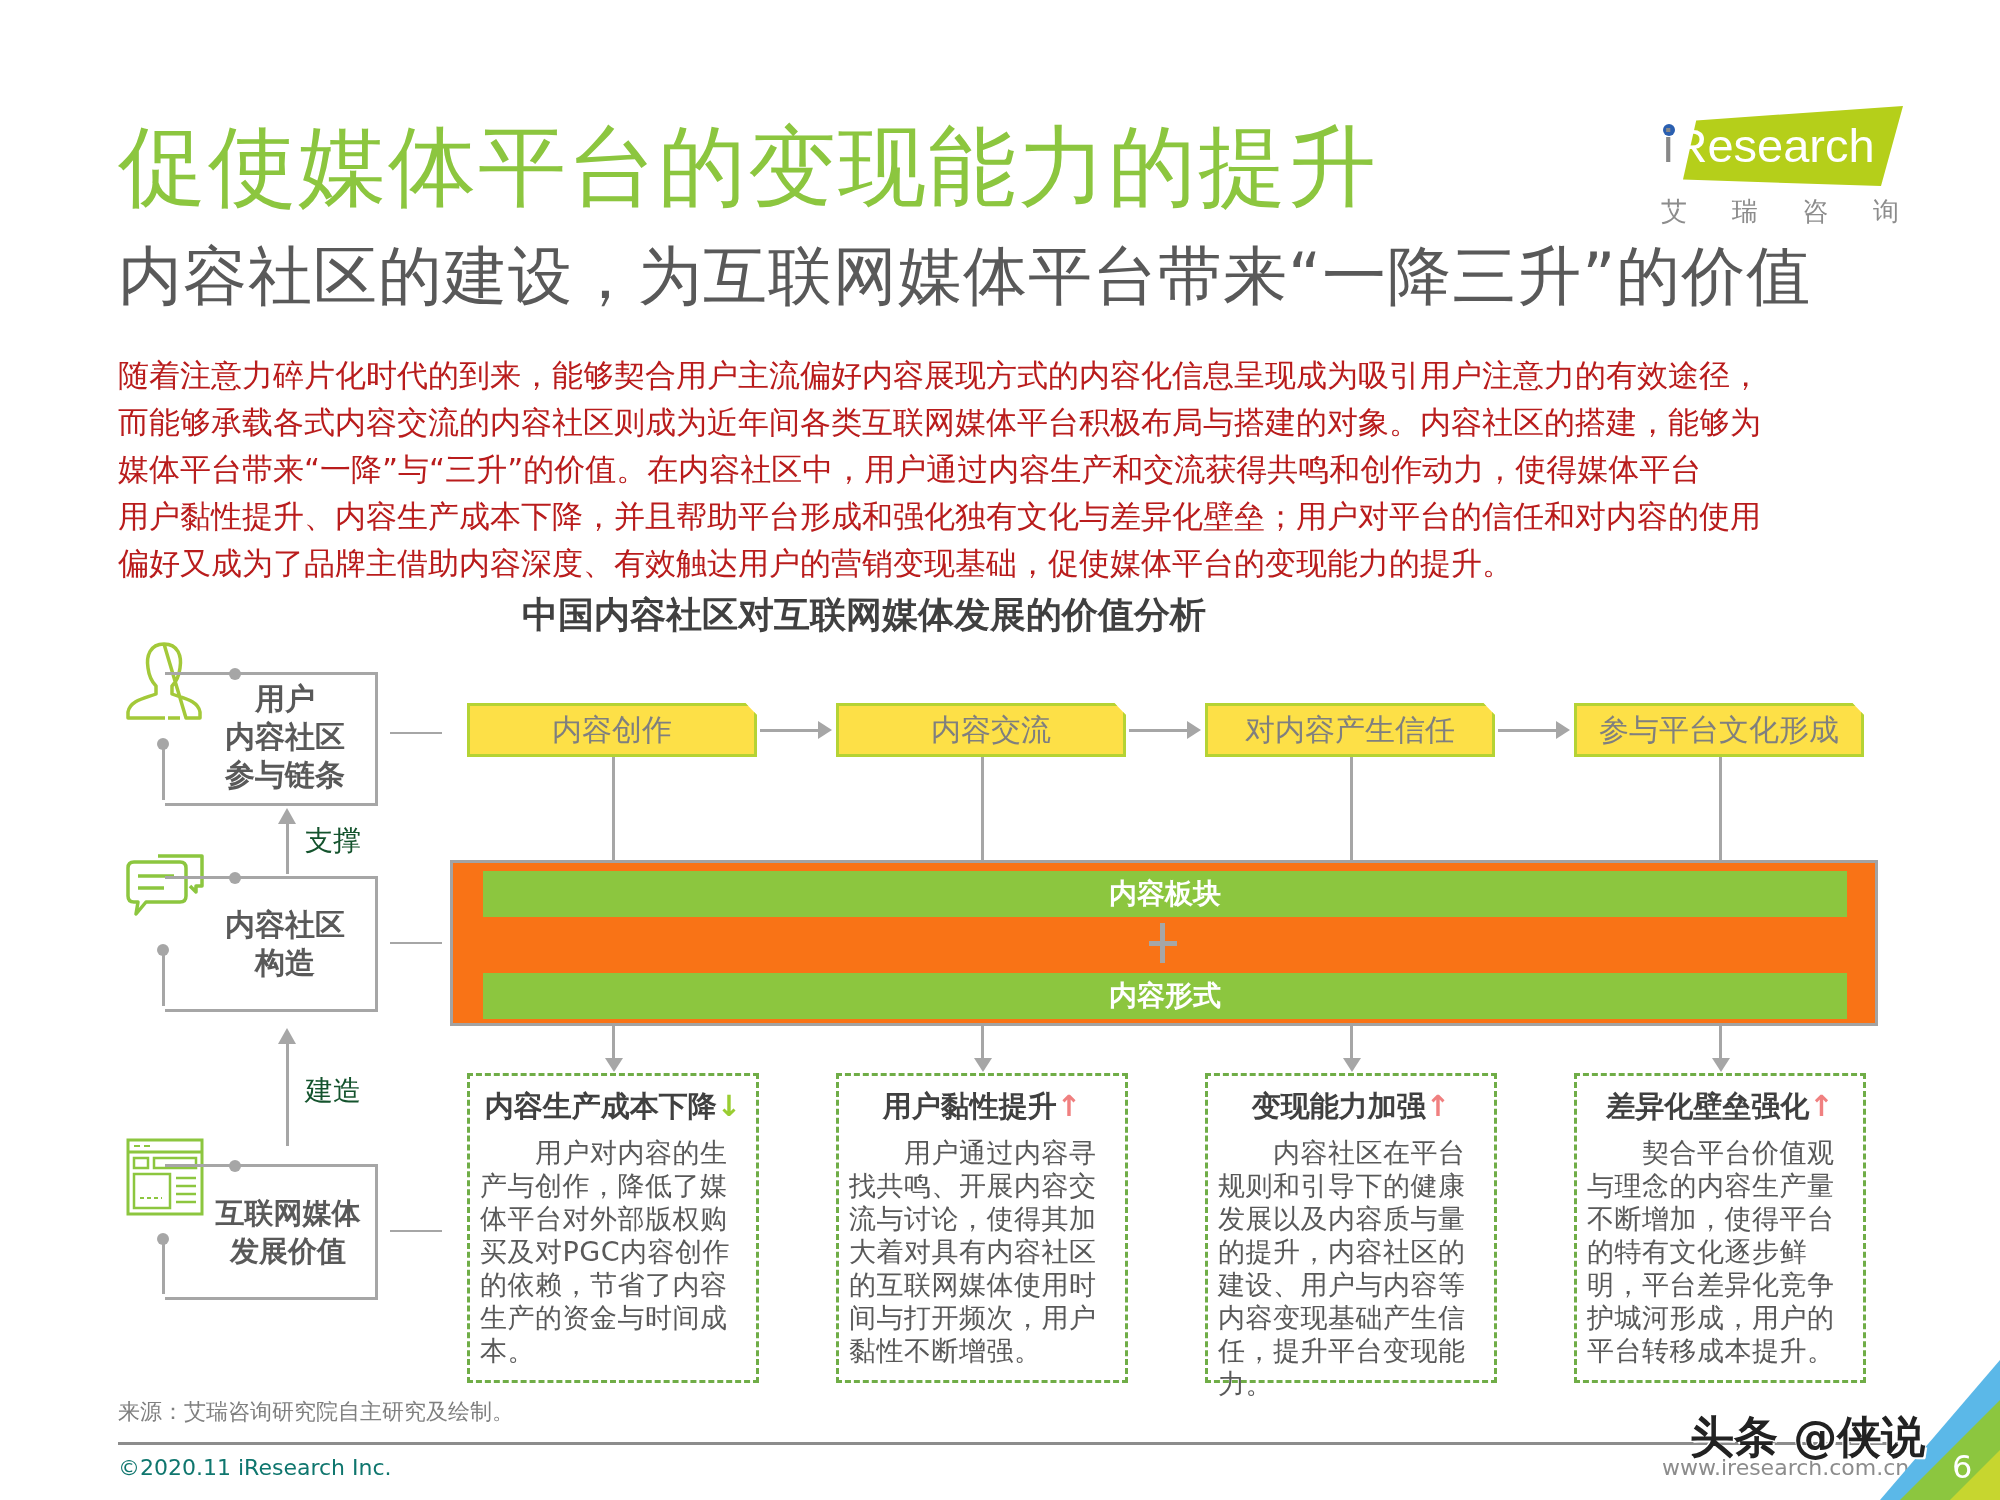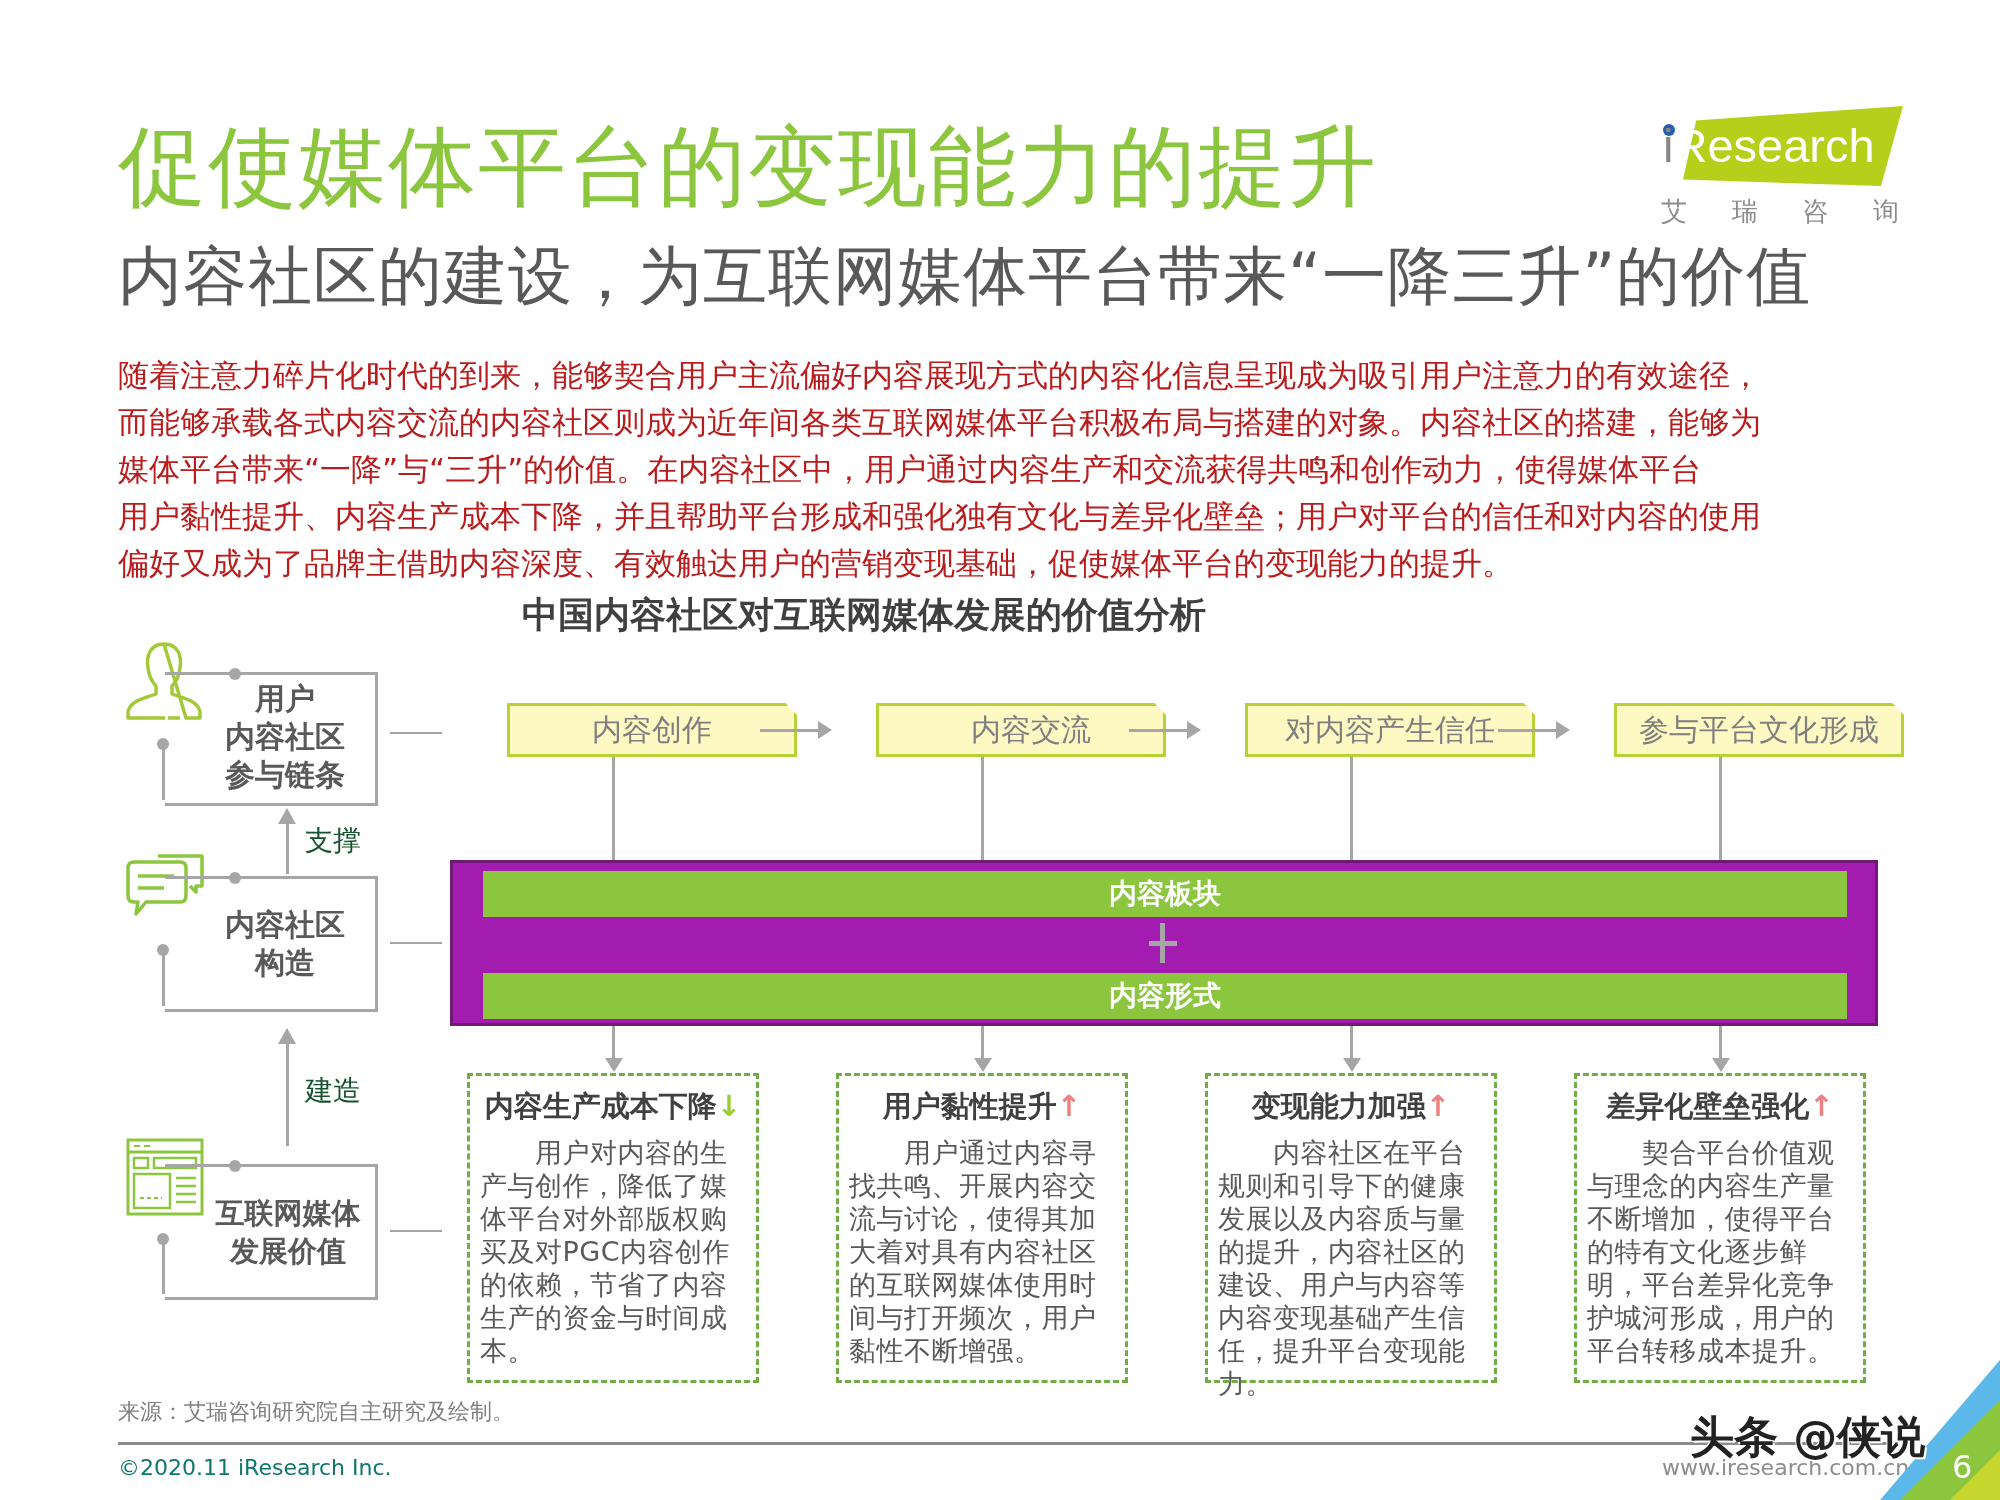--- a/index.html
+++ b/index.html
@@ -20,28 +20,28 @@
   .chart-title { left:0; width:1728px; top:592px; text-align:center; font-size:36px; font-weight:bold; color:#404040; line-height:46px; box-sizing:border-box; }
 
   
   .left-box { border:3px solid #a6a6a6; border-left:none; background:transparent; }
   .left-label { font-weight:bold; font-size:30px; color:#595959; text-align:center; line-height:38px; }
   .dot { width:12px; height:12px; border-radius:50%; background:#a6a6a6; }
   .gline { background:#a6a6a6; }
   .small-label { font-size:28px; color:#14532d; }
 
   
-  .flow-box { width:290px; height:54px; border:3px solid #b5d334; box-sizing:border-box; background:#fef9c3;
+  .flow-box { width:290px; height:54px; border:3px solid #b5d334; box-sizing:border-box; background:#fde047;
               display:flex; align-items:center; justify-content:center; font-size:30px; color:#7f7f7f;
-              clip-path:polygon(0 0, 96% 0, 100% 22%, 100% 100%, 0 100%);margin-left:40px; }
+              clip-path:polygon(0 0, 96% 0, 100% 22%, 100% 100%, 0 100%); }
   .flow-box::after { content:""; }
   .arrow-h { height:3px; background:#a6a6a6; }
   .arrow-h-head { width:0; height:0; border-top:9px solid transparent; border-bottom:9px solid transparent; border-left:14px solid #a6a6a6; }
 
-  .frame { left:450px; top:860px; width:1428px; height:166px; border:3px solid #701a75; box-sizing:border-box; background:#a21caf; }
+  .frame { left:450px; top:860px; width:1428px; height:166px; border:3px solid #a3a3a3; box-sizing:border-box; background:#f97316; }
   .bar { position:absolute; left:30px; width:1364px; height:46px; background:#8cc63f; color:#fff; font-weight:bold; font-size:28px;
          display:flex; align-items:center; justify-content:center; }
   .plus-v { position:absolute; left:707px; top:60px; width:5px; height:40px; background:#a6a6a6; }
   .plus-h { position:absolute; left:696px; top:78px; width:28px; height:5px; background:#a6a6a6; }
 
   .vline { width:3px; background:#a6a6a6; }
   .arrow-d-head { width:0; height:0; border-left:9px solid transparent; border-right:9px solid transparent; border-top:14px solid #a6a6a6; }
   .arrow-u-head { width:0; height:0; border-left:9px solid transparent; border-right:9px solid transparent; border-bottom:16px solid #a6a6a6; }
 
   .dash-box { width:292px; height:310px; border:3px dashed #70ad47; box-sizing:border-box; background:#fff; padding:8px 10px; }

